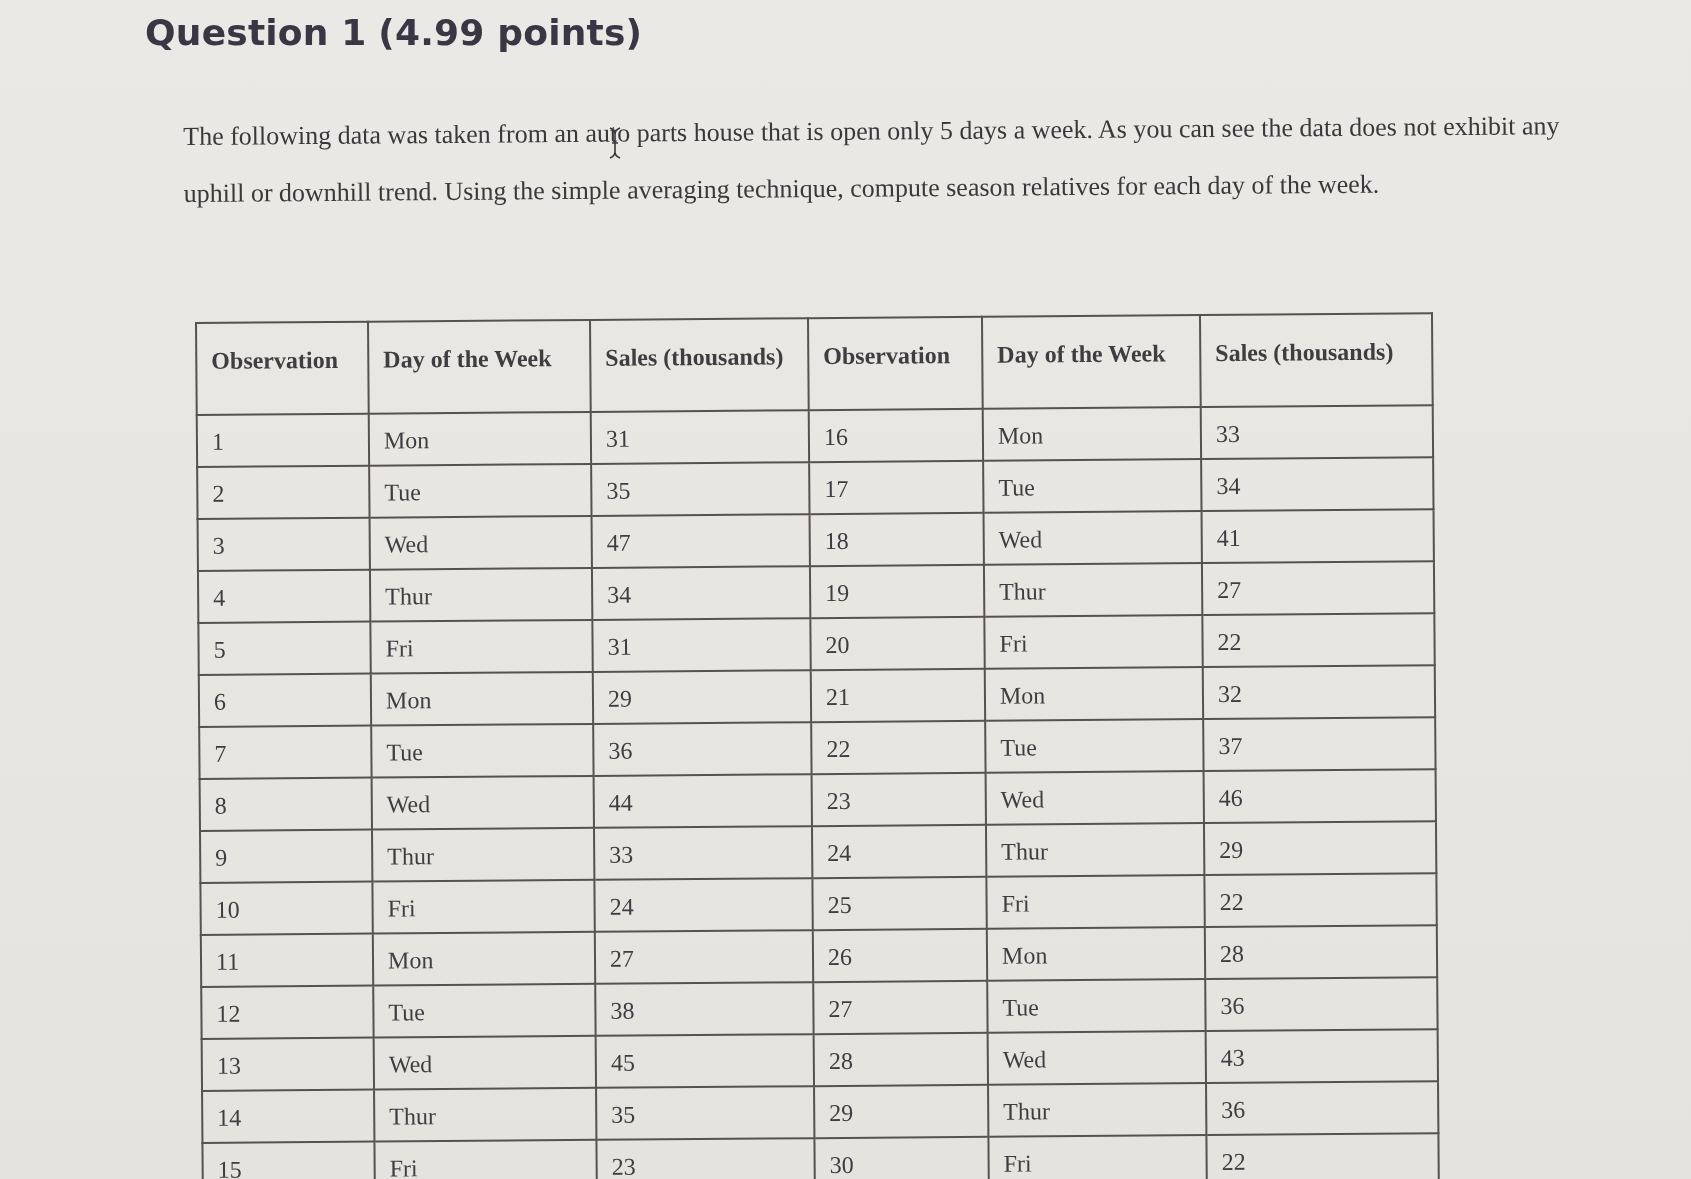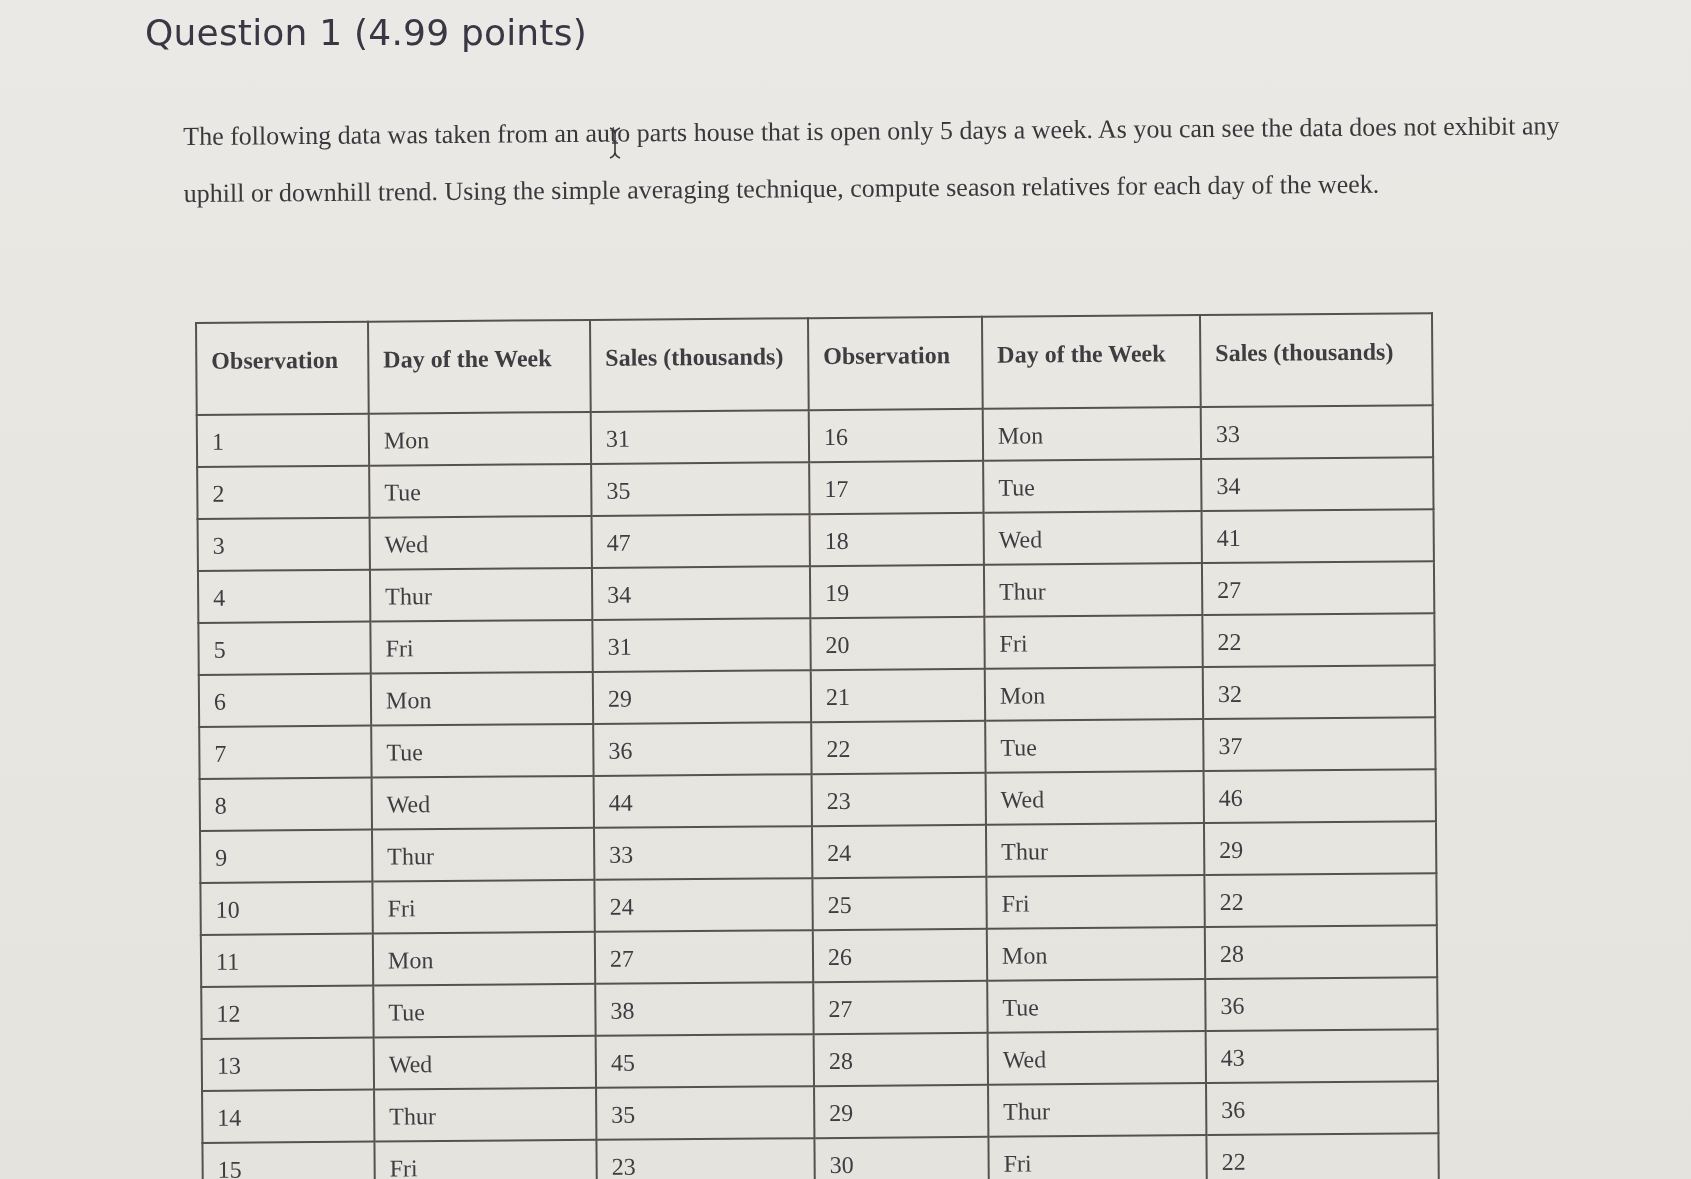--- a/index.html
+++ b/index.html
@@ -24,25 +24,25 @@
     .question-title {
       position: absolute;
       left: 145px;
       top: 12px;
       font-family: "DejaVu Sans", sans-serif;
       font-size: 36px;
       color: #3a3744;
       letter-spacing: 0.2px;
     }
     .question-title .q-label {
-      font-weight: normal;
+      font-weight: bold;
       margin-top: 40px;
     }
     .question-title .q-points {
-      font-weight: normal;
+      font-weight: bold;
     }
     .prompt {
       position: absolute;
       left: 183px;
       top: 108px;
       width: 1420px;
       font-family: "Liberation Serif", serif;
       font-size: 26px;
       line-height: 57px;
       color: #3b383d;

